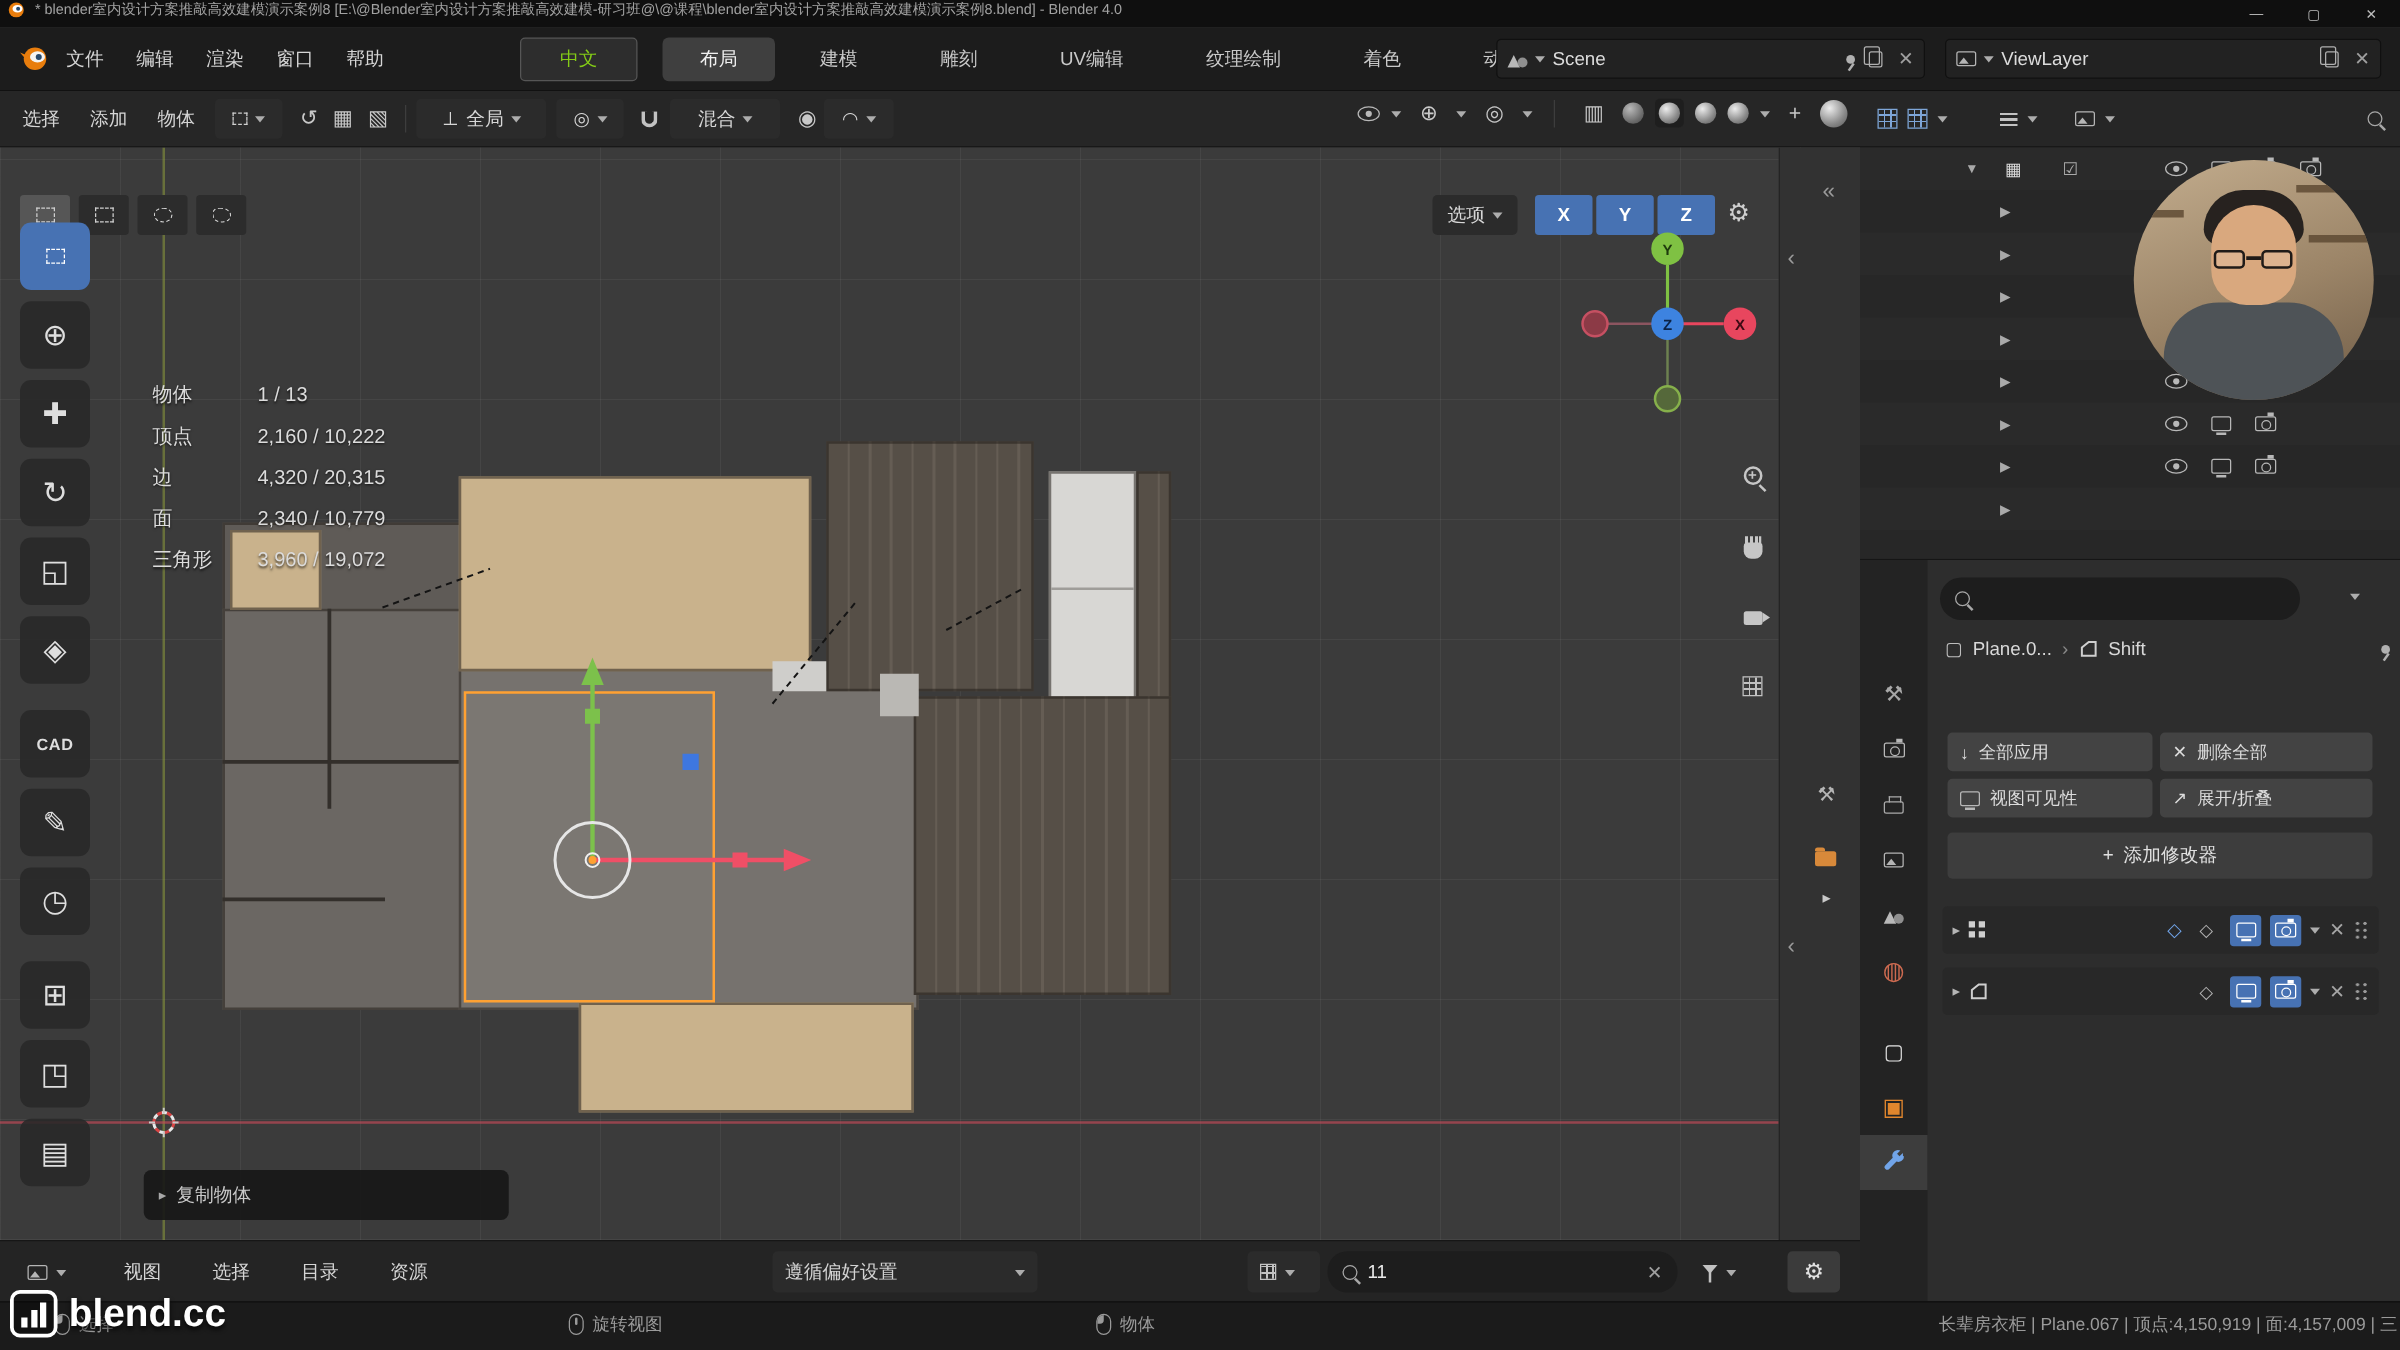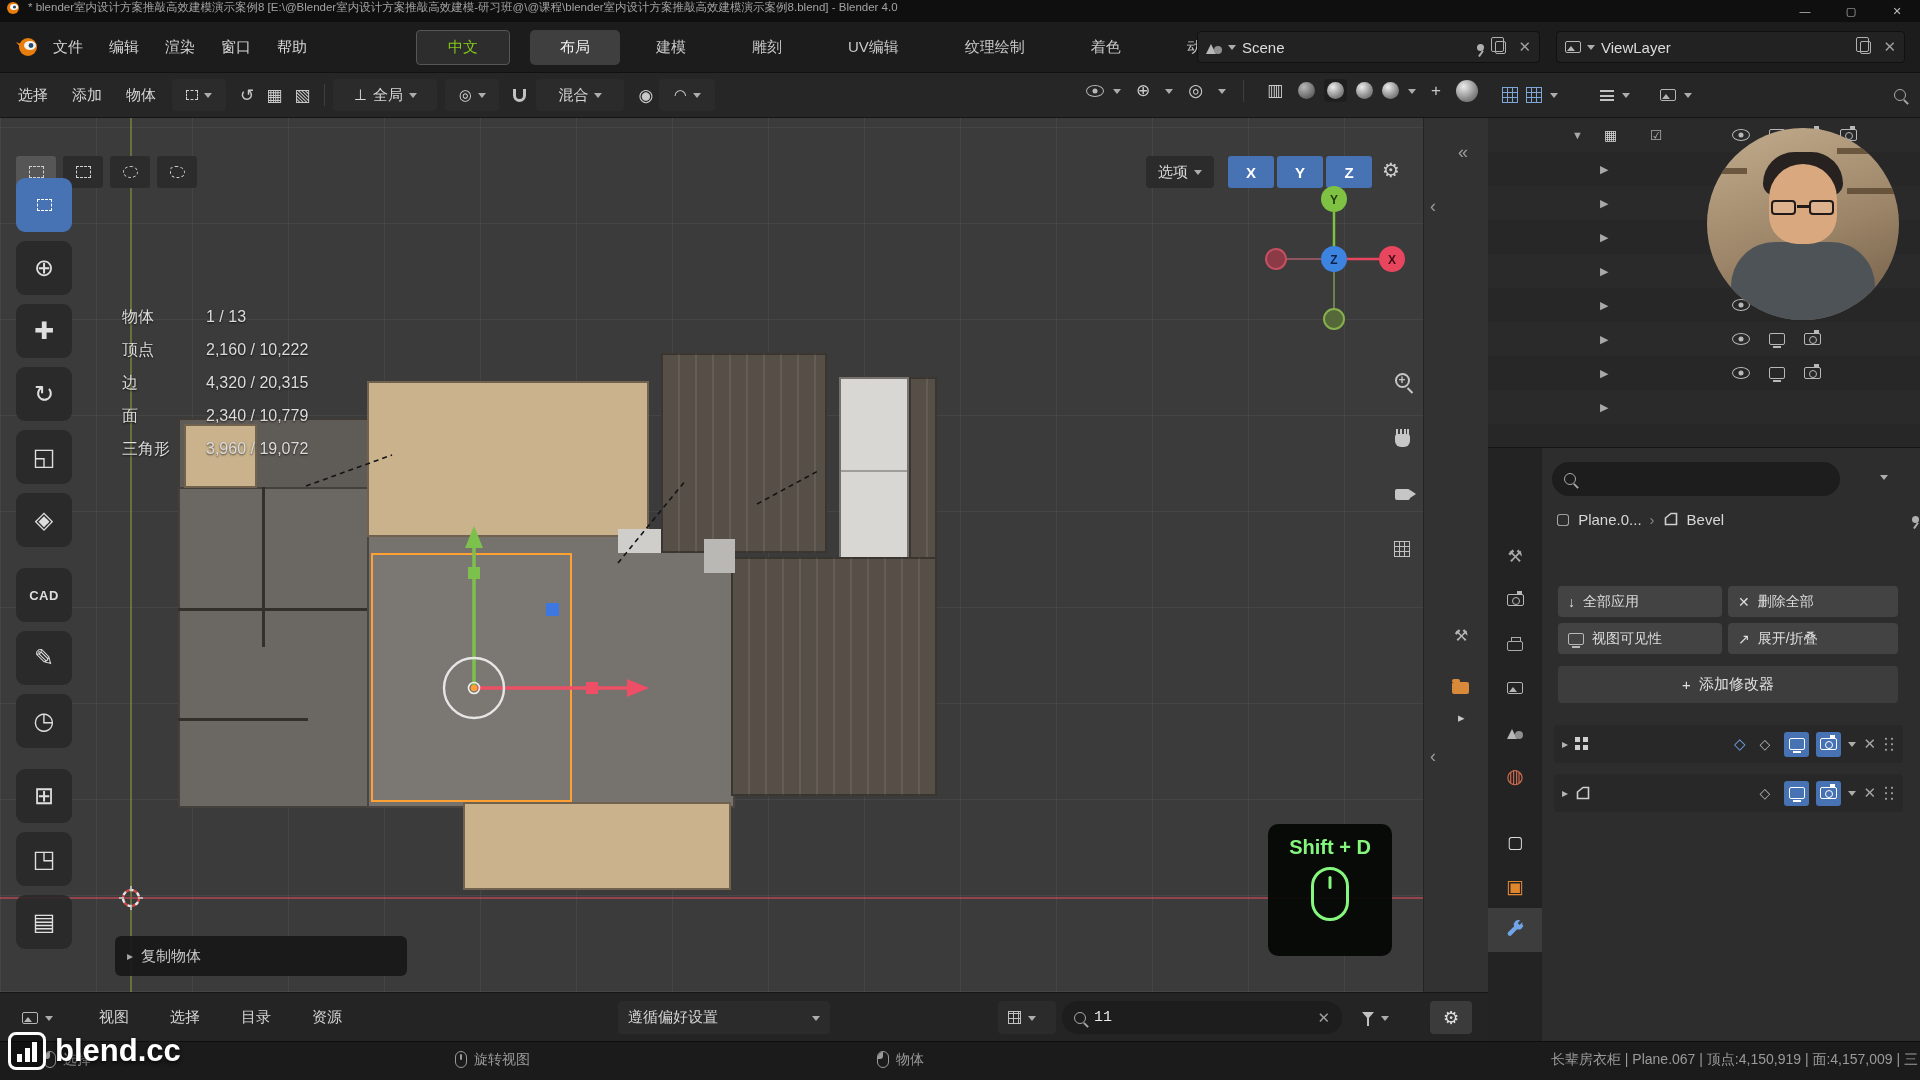--- a/index.html
+++ b/index.html
@@ -118,21 +118,21 @@
 #shiftd{position:absolute;left:1268px;top:706px;width:124px;height:132px;background:rgba(4,7,4,.94);border-radius:10px;text-align:center;z-index:8}
 #shiftd .sdtext{color:#86f77e;font-size:20px;font-weight:bold;margin-top:12px}
 .bigmouse{width:38px;height:54px;border:3px solid #86f77e;border-radius:19px;position:relative;margin:8px auto 0}
 .bigmouse:after{content:"";position:absolute;left:50%;top:6px;width:3px;height:13px;background:#86f77e;transform:translateX(-50%);border-radius:2px}
 #sidestrip{position:absolute;left:1423px;top:0;width:65px;height:874px;background:#323232;border-left:1px solid #242424}
 
 #footerbar{position:absolute;left:0;top:992px;width:1488px;height:49px;background:#242424;border-top:1px solid #161616}
 #footerbar .menu{position:absolute;top:7px;height:34px}
 .fwidget{position:absolute;top:8px;background:#2b2b2b;border-radius:4px;height:33px;display:flex;align-items:center;padding:0 10px;gap:7px;color:#d2d2d2}
 #fsearch{position:absolute;left:1062px;top:8px;width:280px;height:33px;background:#1d1d1d;border-radius:16px;display:flex;align-items:center;padding:0 12px;gap:8px}
-#fsearch input{flex:1;background:transparent;border:0;outline:0;color:#e8e8e8;font-size:15px;font-family:Liberation Mono, monospace}
+#fsearch input{flex:1;background:transparent;border:0;outline:0;color:#e8e8e8;font-size:15px;font-family:Liberation Sans, sans-serif}
 
 #properties{position:absolute;left:1488px;top:447px;width:432px;height:633px;background:#2d2d2d;border-top:1px solid #151515}
 #ptabs{position:absolute;left:0;top:0;width:54px;height:633px;background:#232323}
 .ptab{width:54px;height:44px;display:flex;align-items:center;justify-content:center;color:#a8a8a8;font-size:17px}
 .ptab.active{background:#3d3d3d}
 #psearch{position:absolute;left:64px;top:14px;width:288px;height:34px;background:#1d1d1d;border-radius:17px;display:flex;align-items:center;padding:0 12px}
 .bc{position:absolute;left:68px;top:62px;display:flex;align-items:center;gap:8px;color:#d8d8d8}
 .pbtn{position:absolute;height:31px;background:#434343;border-radius:4px;display:flex;align-items:center;padding:0 10px;gap:8px;color:#dcdcdc;font-size:14px}
 #addmod{position:absolute;left:70px;top:218px;width:340px;height:37px;background:#3d3d3d;border-radius:4px;display:flex;align-items:center;justify-content:center;gap:8px;color:#e0e0e0}
 .modrow{position:absolute;left:66px;width:349px;height:38px;background:#282828;border-radius:4px;display:flex;align-items:center;padding:0 8px;gap:7px}
@@ -498,24 +498,20 @@
       </div>
     <div class="navbtn" style="top:412px">
         <span class="ic i-grid"></span>
       </div>
 
     <div id="opbox">
       <span style="font-size:12px;color:#a8a8a8">▸</span>
       <span>复制物体</span>
     </div>
 
-    <div id="shiftd">
-      <div class="sdtext">Shift + D</div>
-      <div class="bigmouse"></div>
-    </div>
 
     <div id="sidestrip">
       <span class="abs" style="left:34px;top:24px;color:#9b9b9b;font-size:18px">«</span>
       <span class="abs" style="left:6px;top:78px;color:#9b9b9b;font-size:18px">‹</span>
       <span class="abs" style="left:30px;top:508px;color:#b5b5b5;font-size:16px">⚒</span>
       <span class="abs ic i-folder" style="left:28px;top:560px"></span>
       <span class="abs" style="left:34px;top:592px;color:#c9c9c9;font-size:13px">▸</span>
       <span class="abs" style="left:6px;top:628px;color:#9b9b9b;font-size:18px">‹</span>
     </div>
   </div>
@@ -584,21 +580,21 @@
     </div>
     <span class="abs" style="left:392px;top:22px"><span class="caret"></span></span>
 
     <div class="bc">
       <span style="color:#bdbdbd">▢</span>
       <span>Plane.0...</span>
       <span style="color:#8a8a8a">›</span>
       <svg width="16" height="16" viewBox="0 0 16 16">
           <path d="M2.5 7 L8 2.5 H13.5 V13.5 H2.5 Z" fill="none" stroke="#cfcfcf" stroke-width="1.6"></path>
         </svg>
-      <span>Bevel</span>
+      <span>Shift</span>
       <span class="ic i-pin" style="margin-left:180px"></span>
     </div>
 
     <div class="pbtn" style="left:70px;top:138px;width:164px">
       <span>↓</span>
       <span>全部应用</span>
     </div>
     <div class="pbtn" style="left:240px;top:138px;width:170px">
       <span>✕</span>
       <span>删除全部</span>

